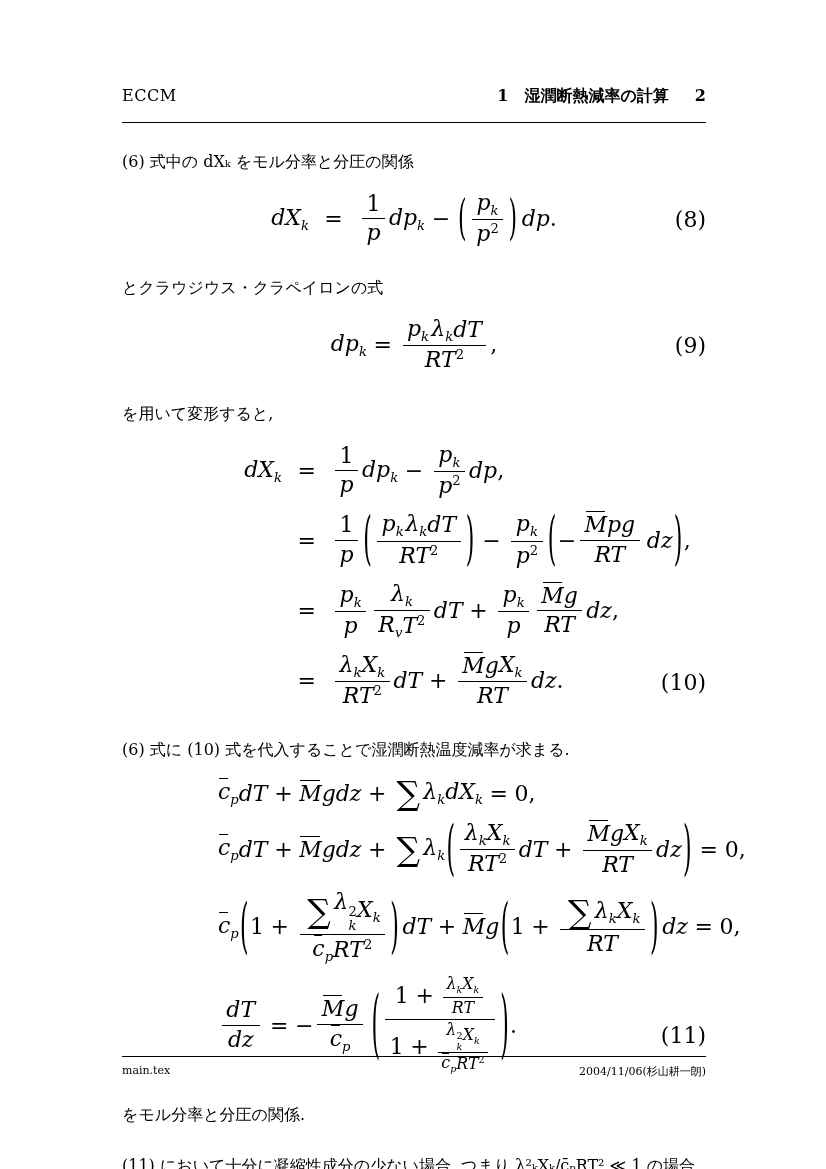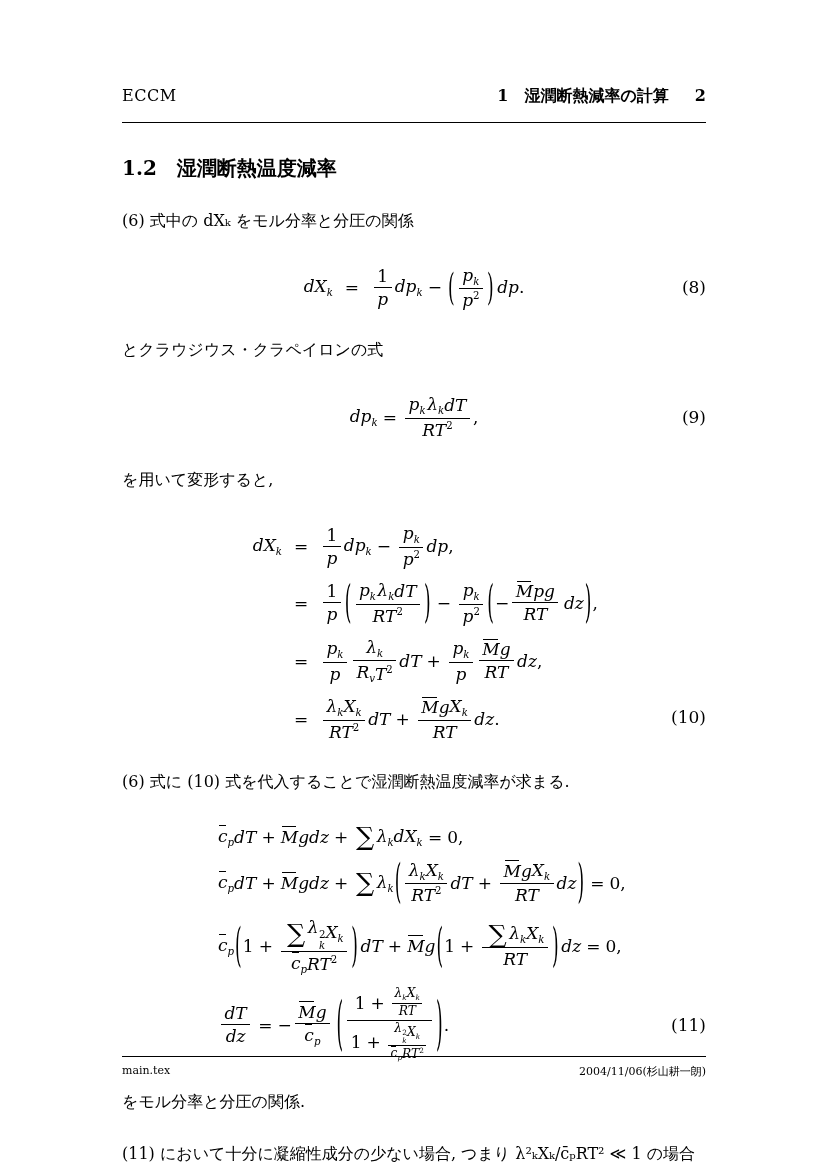--- a/index.html
+++ b/index.html
@@ -14,21 +14,21 @@
   .hd-num{font-size:16px;}
   .hd-jp{font-family:"DejaVu Sans","Liberation Sans",sans-serif;font-size:16px;margin-left:16px;}
   .pgno{margin-left:26px;}
   
   .sec{margin:32px 0 0 0;font-size:20px;font-weight:bold;display:flex;align-items:baseline;}
   .sec-no{font-size:20px;}
   .sec-title{font-family:"DejaVu Sans","Liberation Sans",sans-serif;margin-left:20px;}
   
   .para{margin:26px 0 0 0;line-height:1.6;}
   
-  .disp{position:relative;margin-top:30px;font-size:17px;}
+  .disp{position:relative;margin-top:14px;font-size:22px;}
   .eqrow{display:flex;align-items:center;margin:9px 0;white-space:nowrap;}
   .lhs{display:flex;justify-content:flex-end;align-items:center;}
   .rhs{display:flex;align-items:center;}
   .eq8 .eqrow,.eq9 .eqrow{justify-content:center;}
   .eq10{padding-left:112px;}
   .eq10 .lhs{min-width:48px;}
   .eq11{padding-left:96px;text-align:center;}
   .eqnum{position:absolute;right:0;font-style:normal;}
   .eq8 .eqnum,.eq9 .eqnum{top:50%;transform:translateY(-50%);}
   .eq10 .eqnum{bottom:16px;}
@@ -65,24 +65,20 @@
 
     <div class="pagehead">
       <span class="hd-left">ECCM</span>
       <span class="hd-right">
         <span class="hd-num">1</span>
         <span class="hd-jp">湿潤断熱減率の計算</span>
         <span class="hd-num pgno">2</span>
       </span>
     </div>
 
-    <h2 class="sec">
-      <span class="sec-no">1.2</span>
-      <span class="sec-title">湿潤断熱温度減率</span>
-    </h2>
 
     <p class="para">(6) 式中の dXₖ をモル分率と分圧の関係</p>
 
     <div class="disp eq8">
         <div class="eqrow">
           <span class="lhs">
             <span class="sym"><span class="it">dX</span><sub class="it">k</sub></span>
           </span>
           <span class="rhs">
             <span class="rel rm">=</span>

